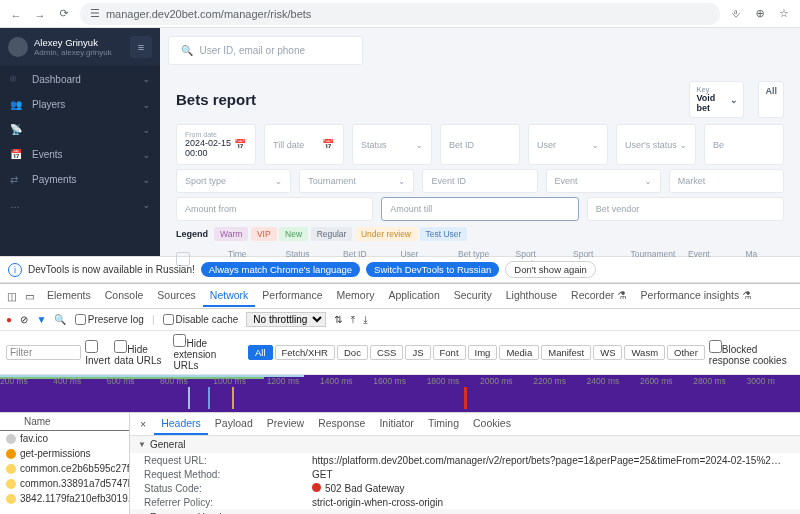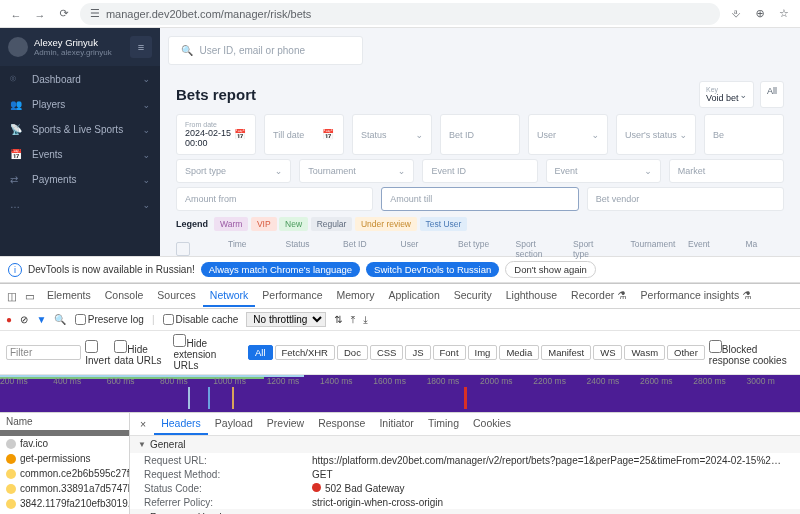--- a/index.html
+++ b/index.html
@@ -18,21 +18,21 @@
 .profile-name { color: #fff; font-size: 9.5px; }
 .profile-role { color: #7a869a; font-size: 8px; }
 .burger { width: 22px; height: 22px; background: #2c3850; border-radius: 3px; display: flex; align-items: center; justify-content: center; color: #a8b2c5; }
 .nav-item { display: flex; align-items: center; padding: 7px 10px; font-size: 10px; color: #a8b2c5; }
 .nav-item .ico { width: 14px; margin-right: 8px; color: #6b7a95; }
 .nav-item .chev { margin-left: auto; color: #6b7a95; font-size: 9px; }
 .main { flex: 1; background: #f3f5f9; }
 .top-search { padding: 8px 12px; background: #fff; margin: 8px; border-radius: 3px; display: flex; align-items: center; color: #9aa4b0; font-size: 10px; width: 195px; border: 1px solid #e6e9ed; }
 .top-search .sico { margin-right: 6px; }
 .report-title { padding: 8px 16px 6px; font-size: 15px; font-weight: 700; color: #1a2332; display: flex; align-items: center; }
-.rt-right { margin-left: auto; display: flex; gap: 6px; font-size: 9px; font-weight: 400; }
+.rt-right { margin-left: auto; display: flex; gap: 14px; font-size: 9px; font-weight: 700; }
 .filter-select { background: #fff; border: 1px solid #e6e9ed; border-radius: 3px; padding: 4px 6px; font-size: 9px; color: #596572; display: flex; align-items: center; }
 .filter-select.small { width: 55px; }
 .filter-select .lbl { font-size: 7px; color: #a0aab5; margin-right: 2px; }
 .filter-select .val { color: #1a2332; font-size: 9px; }
 .filter-select .dd { margin-left: auto; color: #596572; font-size: 9px; }
 .filter-btn { background: #fff; border: 1px solid #e6e9ed; border-radius: 3px; padding: 4px 6px; font-size: 9px; color: #596572; }
 .filters-row { display: flex; gap: 8px; padding: 0 16px 4px; }
 .filters-row .filter-input { flex: 1; background: #fff; border: 1px solid #e6e9ed; border-radius: 3px; padding: 6px 8px; font-size: 9px; color: #9aa4b0; display: flex; align-items: center; min-width: 0; }
 .filters-row .filter-input.active { border-color: #8fa5c5; }
 .filters-row .filter-input.date-filled { color: #1a2332; }
@@ -72,21 +72,21 @@
 .dt-type-chip { padding: 1px 6px; border: 1px solid #ccc; border-radius: 2px; font-size: 9.5px; background: #fff; }
 .dt-type-chip.active { background: #1a73e8; color: #fff; border-color: #1a73e8; }
 .timeline { position: relative; height: 38px; border-bottom: 1px solid #d4d4d4; background: #4c1d95; }
 .tl-labels { display: flex; font-size: 8.5px; color: #888; position: absolute; top: 1px; left: 0; right: 0; }
 .tl-labels span { flex: 1; text-align: left; }
 .tl-line1 { top: 16px; left: 24%; width: 38%; background: #a6d5ec; height: 2px; }
 .tl-line2 { top: 22px; left: 25%; width: 33%; background: #7cc47c; height: 2px; }
 .tl-mark { position: absolute; top: 12px; width: 2px; height: 22px; }
 .dt-main { display: flex; height: 128px; }
 .dt-left { width: 130px; border-right: 1px solid #d4d4d4; overflow: hidden; }
-.dt-name-head { padding: 3px 6px; font-size: 10px; color: #555; border-bottom: 6px solid #737373; }
+.dt-name-head { padding: 3px 24px; font-size: 10px; color: #555; border-bottom: 1px solid #737373; }
 .dt-req { display: flex; align-items: center; gap: 4px; padding: 2px 6px; font-size: 10px; white-space: nowrap; overflow: hidden; text-overflow: ellipsis; }
 .req-ico { width: 10px; height: 10px; border-radius: 50%; flex-shrink: 0; }
 .ico-orange { background: #f29900; }
 .ico-yellow { background: #fdd663; }
 .ico-default { background: #ccc; }
 .dt-right { flex: 1; overflow: hidden; }
 .dt-right-tabs { display: flex; gap: 2px; padding: 0 4px; border-bottom: 1px solid #e0e0e0; align-items: center; }
 .dt-right-tabs .dt-tab { font-size: 10.5px; }
 .dt-close-x { padding: 2px 6px; color: #555; }
 .dt-section-head { padding: 3px 8px; font-size: 10px; color: #333; background: #f6f6f6; display: flex; align-items: center; gap: 4px; }
@@ -130,21 +130,20 @@
           <span>Dashboard</span>
           <span class="chev">⌄</span>
         </div>
         <div class="nav-item">
           <span class="ico">👥</span>
           <span>Players</span>
           <span class="chev">⌄</span>
         </div>
         <div class="nav-item">
           <span class="ico">📡</span>
-          <span>Sports &amp; Live Sports</span>
           <span class="chev">⌄</span>
         </div>
         <div class="nav-item">
           <span class="ico">📅</span>
           <span>Events</span>
           <span class="chev">⌄</span>
         </div>
         <div class="nav-item">
           <span class="ico">⇄</span>
           <span>Payments</span>

